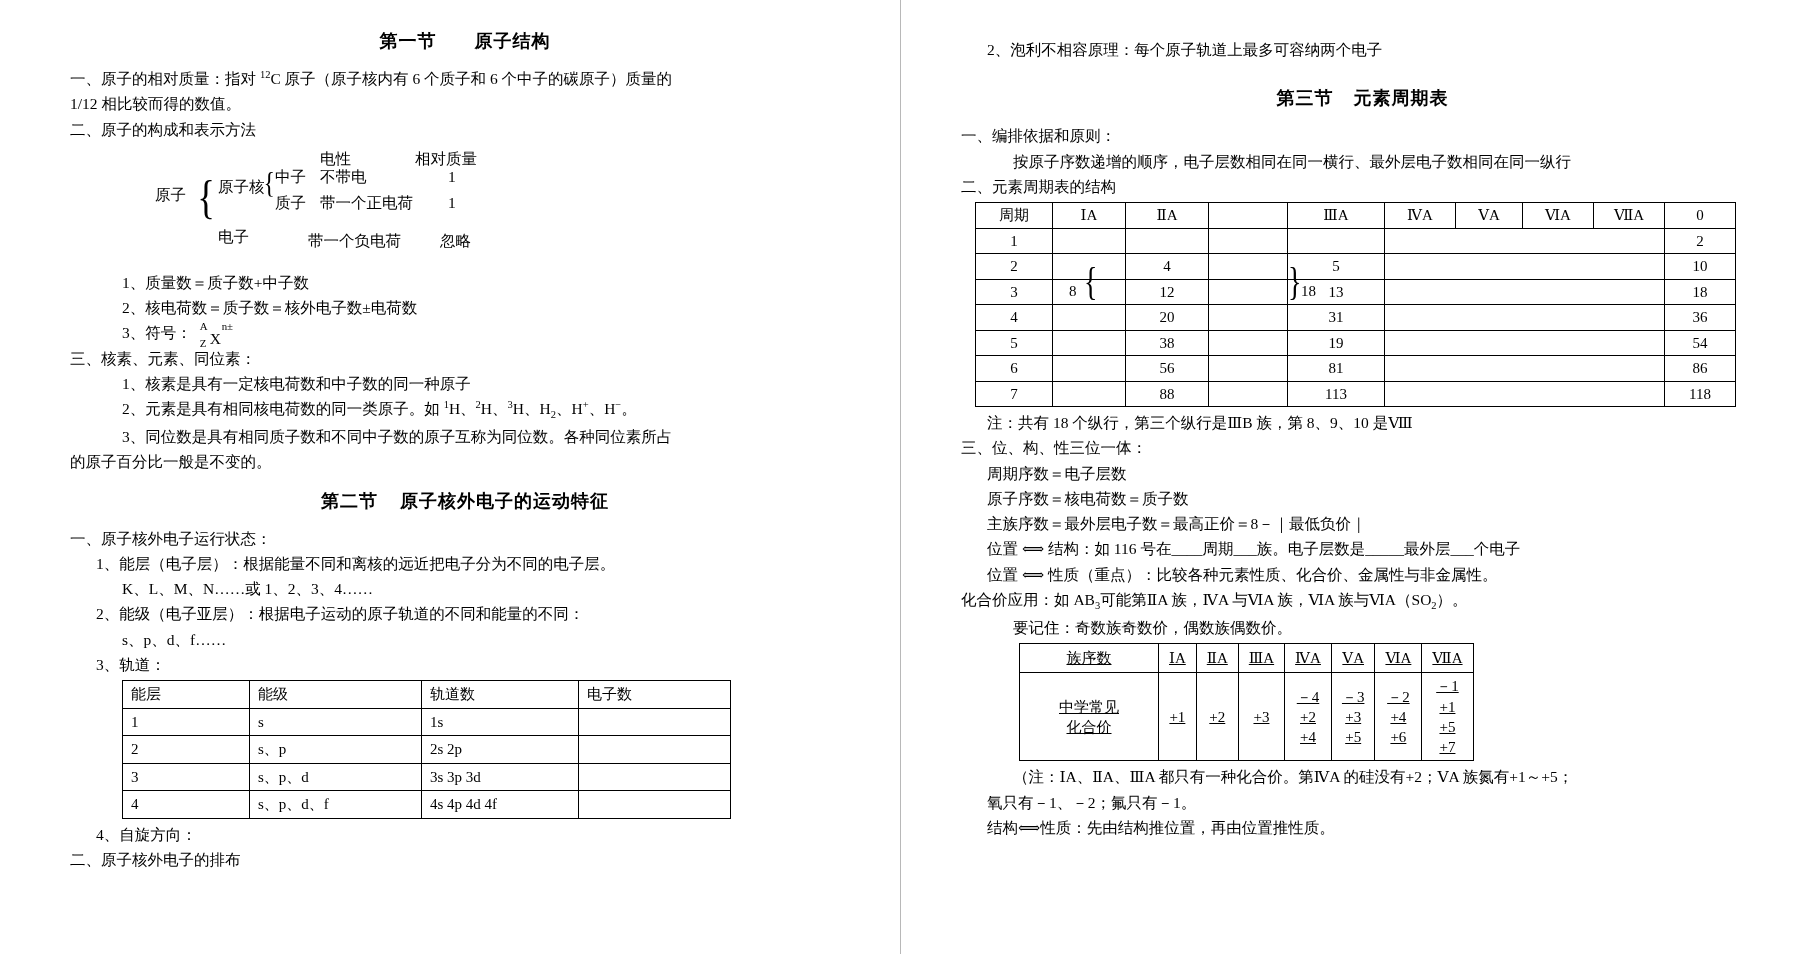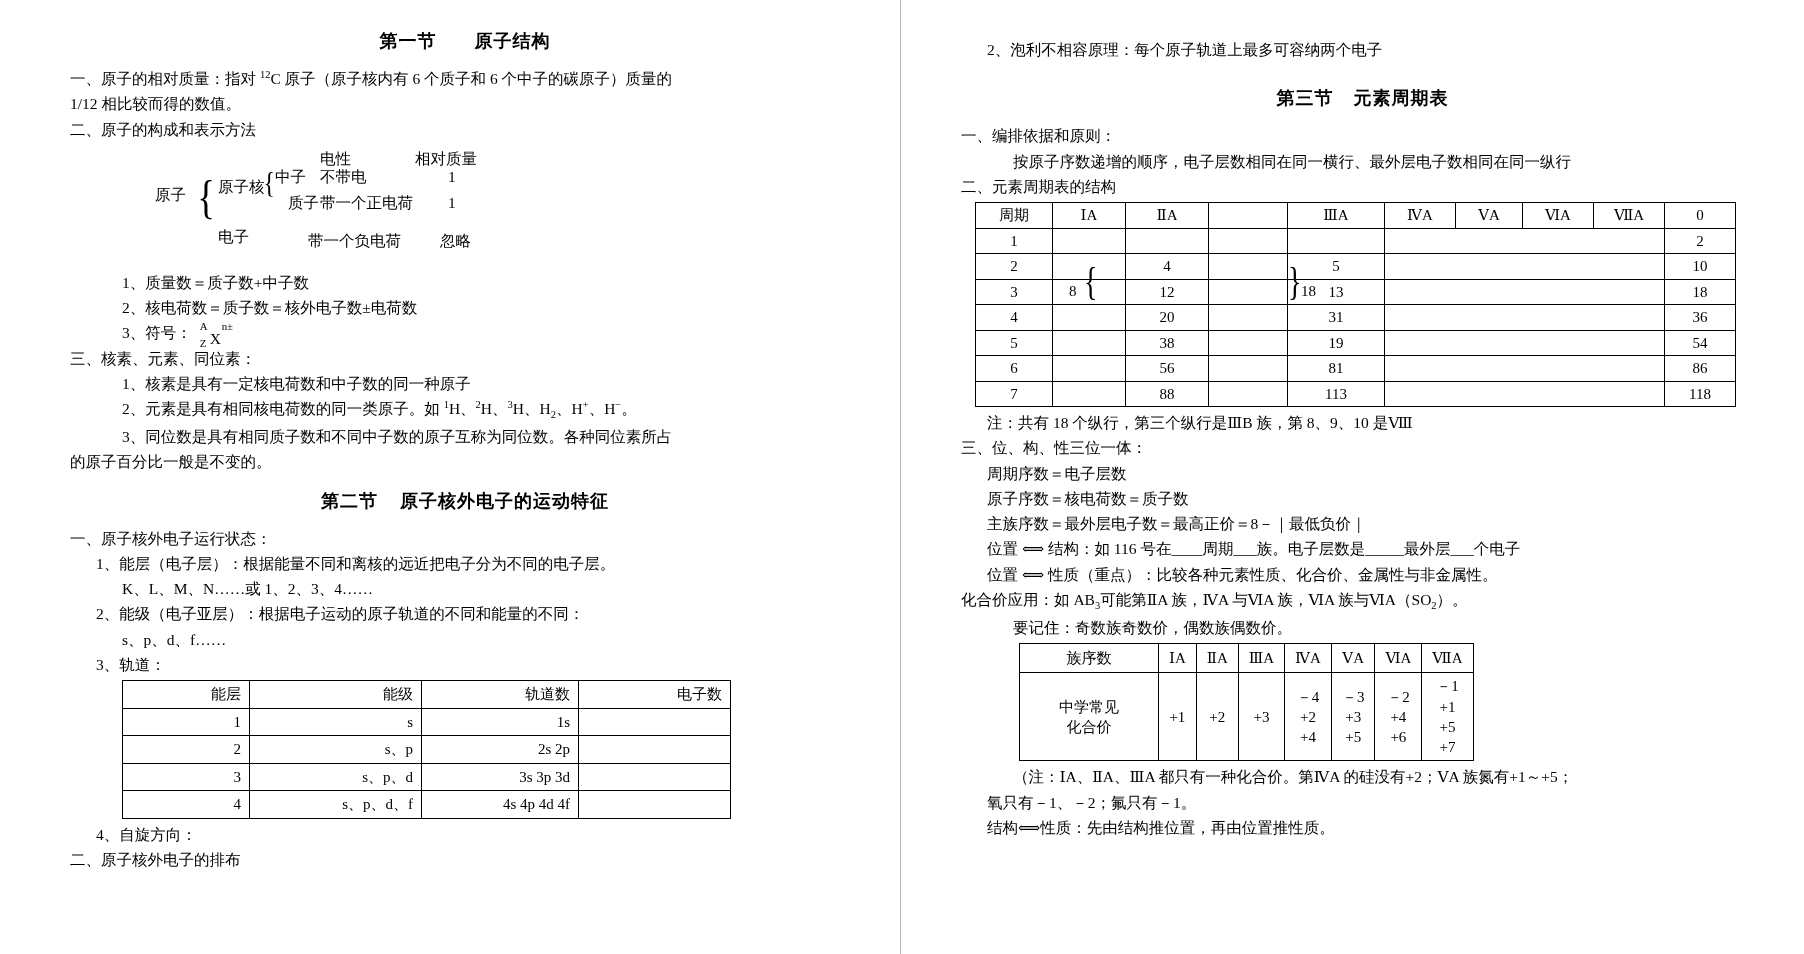--- a/index.html
+++ b/index.html
@@ -34,21 +34,21 @@
   
   .atomdiag{position:relative;height:120px;margin:6px 0 4px 0;}
   .atomdiag .lbl{position:absolute;white-space:nowrap;}
   .brace{
     position:absolute;font-size:46px;line-height:1;font-family:"Liberation Serif",serif;
     transform:scaleX(0.8);
   }
   .brace.small{font-size:30px;}
 
   table.grid{border-collapse:collapse;font-size:15px;}
-  table.grid td,table.grid th{border:1px solid #000;padding:2px 8px;font-weight:normal;text-align:right;}
+  table.grid td,table.grid th{border:1px solid #000;padding:2px 8px;font-weight:normal;text-align:left;}
 
   table.orbit{margin:4px 0 4px 52px;}
   table.orbit td{height:22px;}
   table.orbit td:nth-child(1){width:110px;}
   table.orbit td:nth-child(2){width:155px;}
   table.orbit td:nth-child(3){width:140px;}
   table.orbit td:nth-child(4){width:135px;}
 
   
   .ptwrap{position:relative;margin:4px 0 4px 14px;}
@@ -61,21 +61,21 @@
   table.ptable .c-iiia{width:88px;}
   table.ptable .c-iva{width:62px;}
   table.ptable .c-va{width:58px;}
   table.ptable .c-via{width:62px;}
   table.ptable .c-viia{width:62px;}
   table.ptable .c-zero{width:62px;}
   table.ptable td.empty{border-left:none;border-right:none;}
   .ptbrace{position:absolute;font-size:40px;line-height:1;transform:scaleX(0.7);}
   .ptnum{position:absolute;font-size:15px;}
 
-  table.valence{border-collapse:collapse;font-size:15px;margin:4px 0 4px 58px;}
+  table.valence{border-collapse:collapse;font-size:15px;margin:4px 0 4px 58px;text-decoration:underline;}
   table.valence td{border:1px solid #000;text-align:center;padding:3px 10px;}
   table.valence td.first{width:118px;}
   .multiline{line-height:1.35;}
 
   .nuc{display:inline-block;position:relative;width:34px;height:1em;vertical-align:middle;}
   .nuc .a{position:absolute;left:4px;top:-9px;font-size:0.7em;}
   .nuc .z{position:absolute;left:4px;top:8px;font-size:0.7em;}
   .nuc .x{position:absolute;left:14px;top:0;}
   .nuc .chg{position:absolute;left:26px;top:-9px;font-size:0.7em;}
 </style>
@@ -103,21 +103,21 @@
       <span class="lbl" style="left:85px;top:36px;">原子</span>
       <span class="brace" style="left:125px;top:28px;">{</span>
 
       <span class="lbl" style="left:148px;top:28px;">原子核</span>
       <span class="brace small" style="left:192px;top:20px;">{</span>
 
       <span class="lbl" style="left:205px;top:18px;">中子</span>
       <span class="lbl" style="left:250px;top:18px;">不带电</span>
       <span class="lbl" style="left:378px;top:18px;">1</span>
 
-      <span class="lbl" style="left:218px;top:44px;">质子</span>
+      <span class="lbl" style="left:205px;top:44px;">质子</span>
       <span class="lbl" style="left:250px;top:44px;">带一个正电荷</span>
       <span class="lbl" style="left:378px;top:44px;">1</span>
 
       <span class="lbl" style="left:148px;top:78px;">电子</span>
       <span class="lbl" style="left:238px;top:82px;">带一个负电荷</span>
       <span class="lbl" style="left:370px;top:82px;">忽略</span>
     </div>
 
     <p class="ind2">1、质量数＝质子数+中子数</p>
     <p class="ind2">2、核电荷数＝质子数＝核外电子数±电荷数</p>

